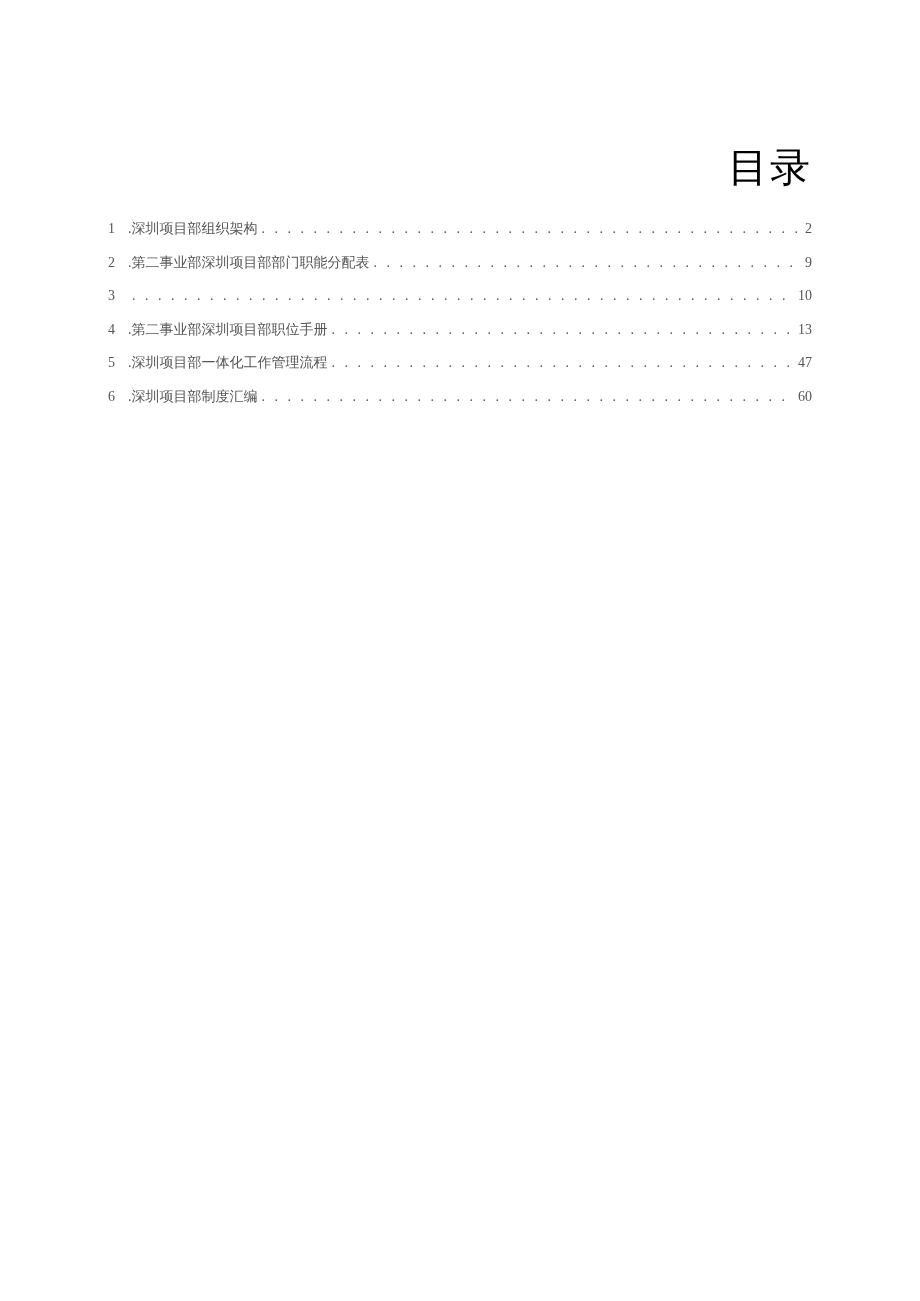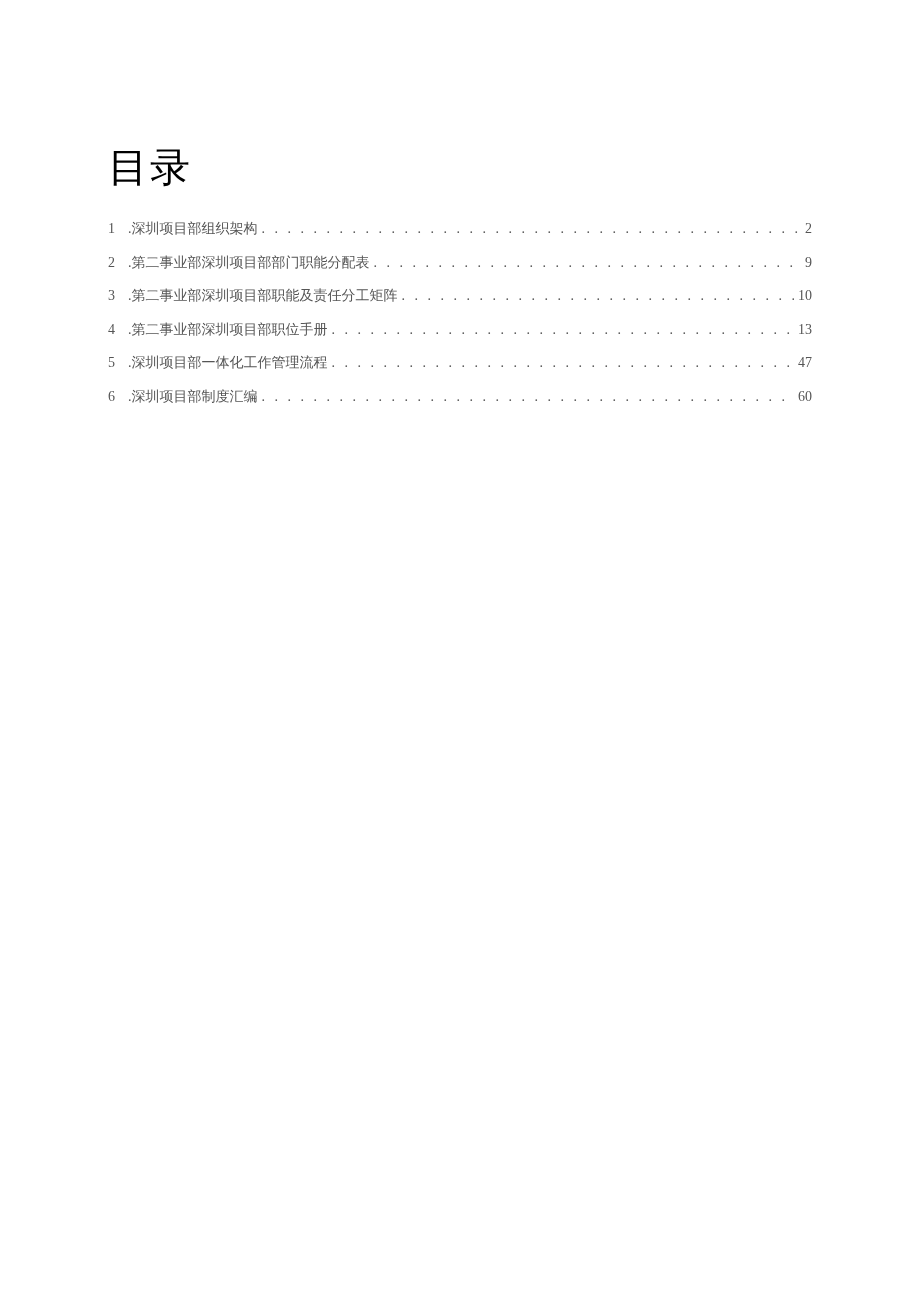--- a/index.html
+++ b/index.html
@@ -11,21 +11,21 @@
       width: 920px;
       height: 1301px;
       background: #ffffff;
       font-family: "SimSun", "宋体", serif;
       position: relative;
     }
     .page {
       padding: 140px 108px 0 108px;
     }
     .title {
-      text-align: left;
+      text-align: right;
       font-size: 40px;
       font-weight: normal;
       color: #000000;
       margin-bottom: 24px;
       letter-spacing: 2px;
       font-family: "SimSun", "宋体", serif;
     }
     .toc {
       width: 100%;
     }
@@ -75,21 +75,20 @@
       <span class="toc-page">2</span>
     </div>
     <div class="toc-entry">
       <span class="toc-num">2</span>
       <span class="toc-label">.第二事业部深圳项目部部门职能分配表</span>
       <span class="toc-leader"></span>
       <span class="toc-page">9</span>
     </div>
     <div class="toc-entry">
       <span class="toc-num">3</span>
-      <span class="toc-label">.第二事业部深圳项目部职能及责任分工矩阵</span>
       <span class="toc-leader"></span>
       <span class="toc-page">10</span>
     </div>
     <div class="toc-entry">
       <span class="toc-num">4</span>
       <span class="toc-label">.第二事业部深圳项目部职位手册</span>
       <span class="toc-leader"></span>
       <span class="toc-page">13</span>
     </div>
     <div class="toc-entry">

